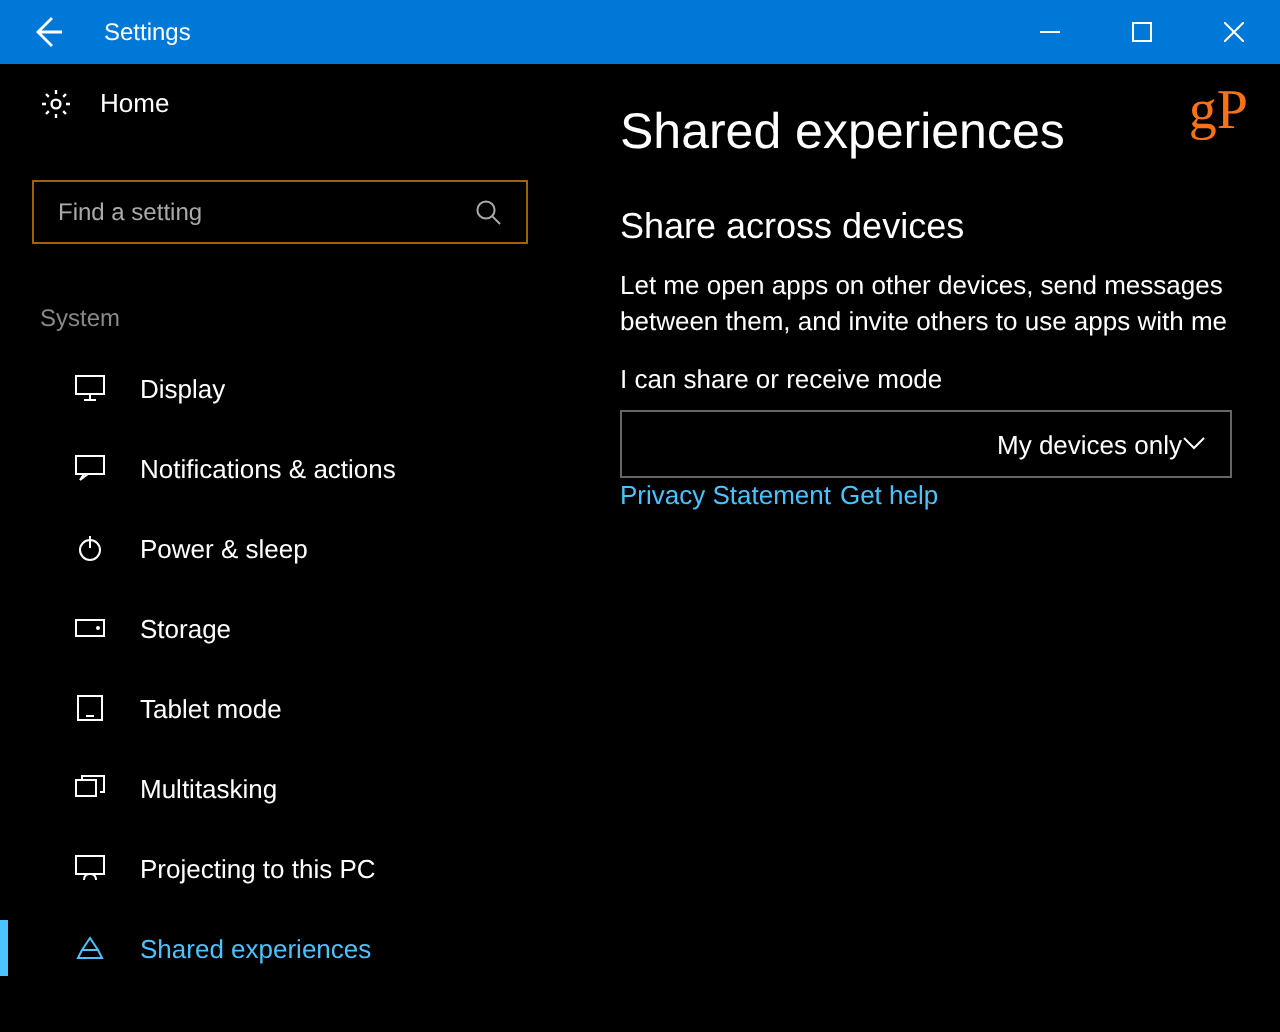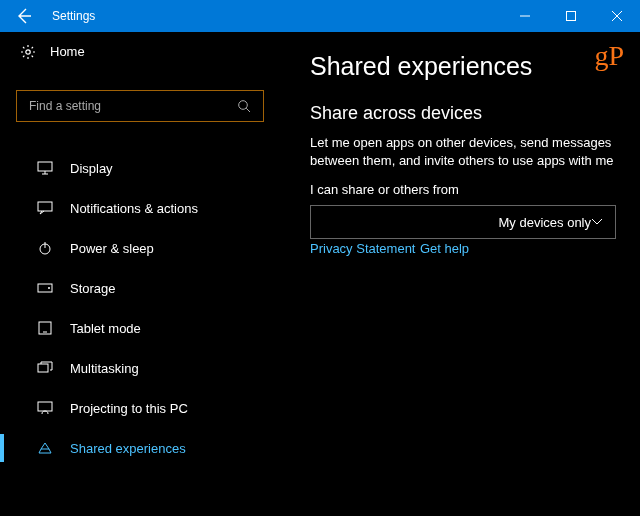--- a/index.html
+++ b/index.html
@@ -78,20 +78,21 @@
     </div>
     <div class="searchbox">
       <span>Find a setting</span>
       <span>
         <svg width="14" height="14" viewBox="0 0 14 14">
             <circle cx="6" cy="6" r="4.3" stroke="#aaa" fill="none"></circle>
             <path d="M9.2 9.2 L13 13" stroke="#aaa"></path>
           </svg>
       </span>
     </div>
+    <div class="group-title">System</div>
 
     <div class="nav-item">
       <span class="icon">
           <svg width="16" height="14" viewBox="0 0 16 14">
             <rect x="1" y="1" width="14" height="9" stroke="#fff" fill="none"></rect>
             <path d="M5 13h6M8 10v3" stroke="#fff"></path>
           </svg>
         </span>
       <span>Display</span>
     </div>
@@ -157,21 +158,21 @@
         </span>
       <span>Shared experiences</span>
     </div>
   </div>
 
   <div class="content">
     <div class="watermark">gP</div>
     <h1>Shared experiences</h1>
     <h2>Share across devices</h2>
     <div class="desc">Let me open apps on other devices, send messages between them, and invite others to use apps with me</div>
-    <div class="sublabel">I can share or others from</div>
+    <div class="sublabel">I can share or receive mode</div>
     <div class="dropdown">
       <span>My devices only</span>
       <span>
           <svg width="12" height="8" viewBox="0 0 12 8">
             <path d="M1 1 L6 6 L11 1" stroke="#fff" fill="none" stroke-width="1"></path>
           </svg>
         </span>
     </div>
     <a class="link">Privacy Statement</a>
     <a class="link">Get help</a>

